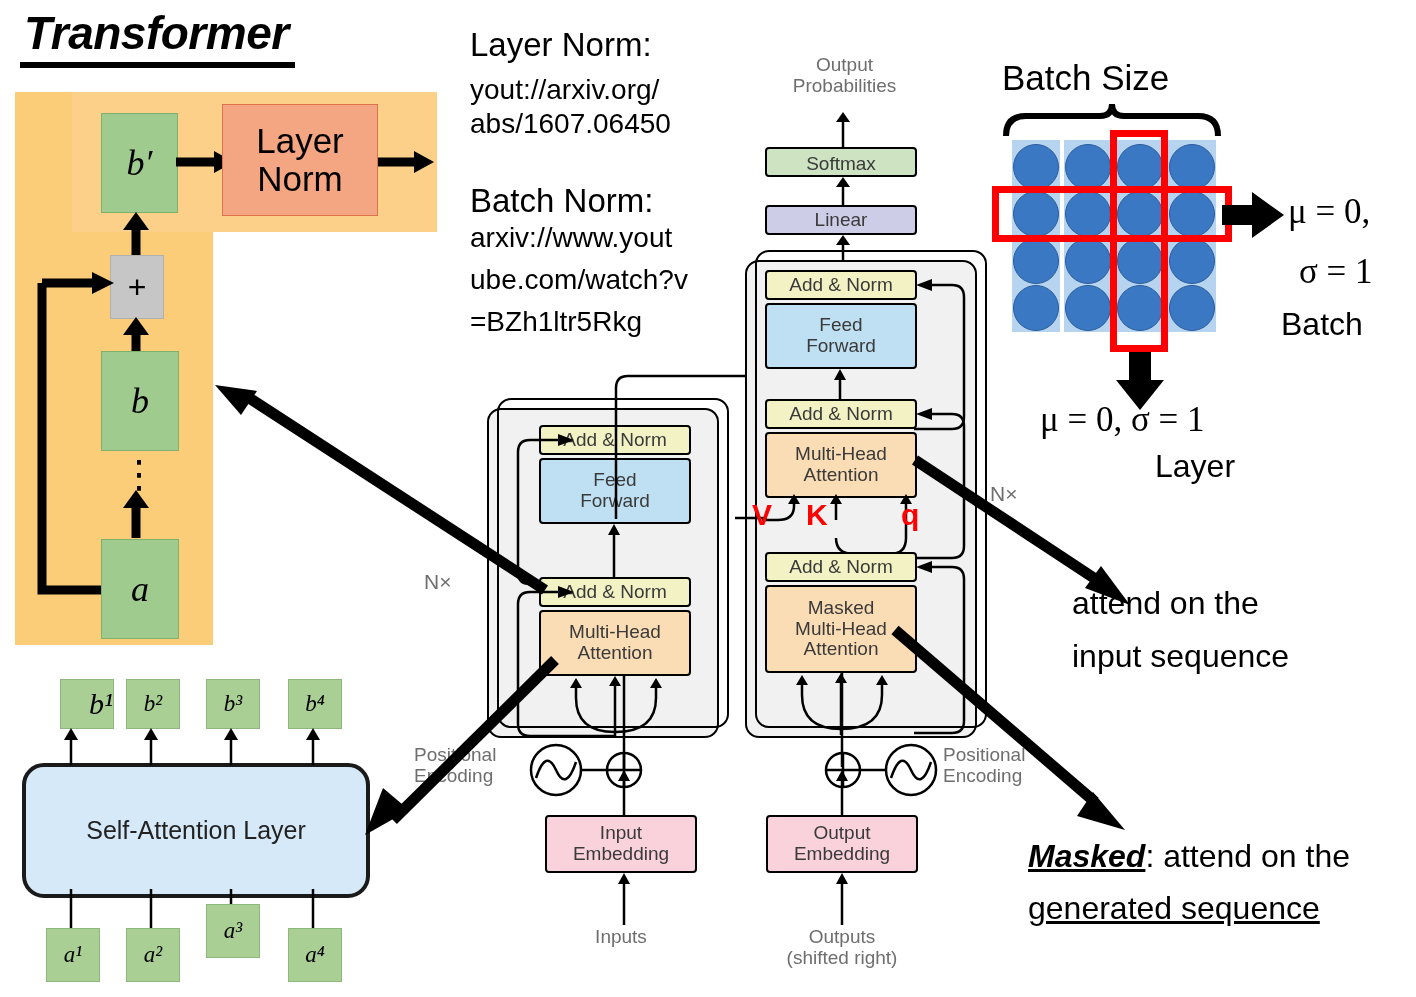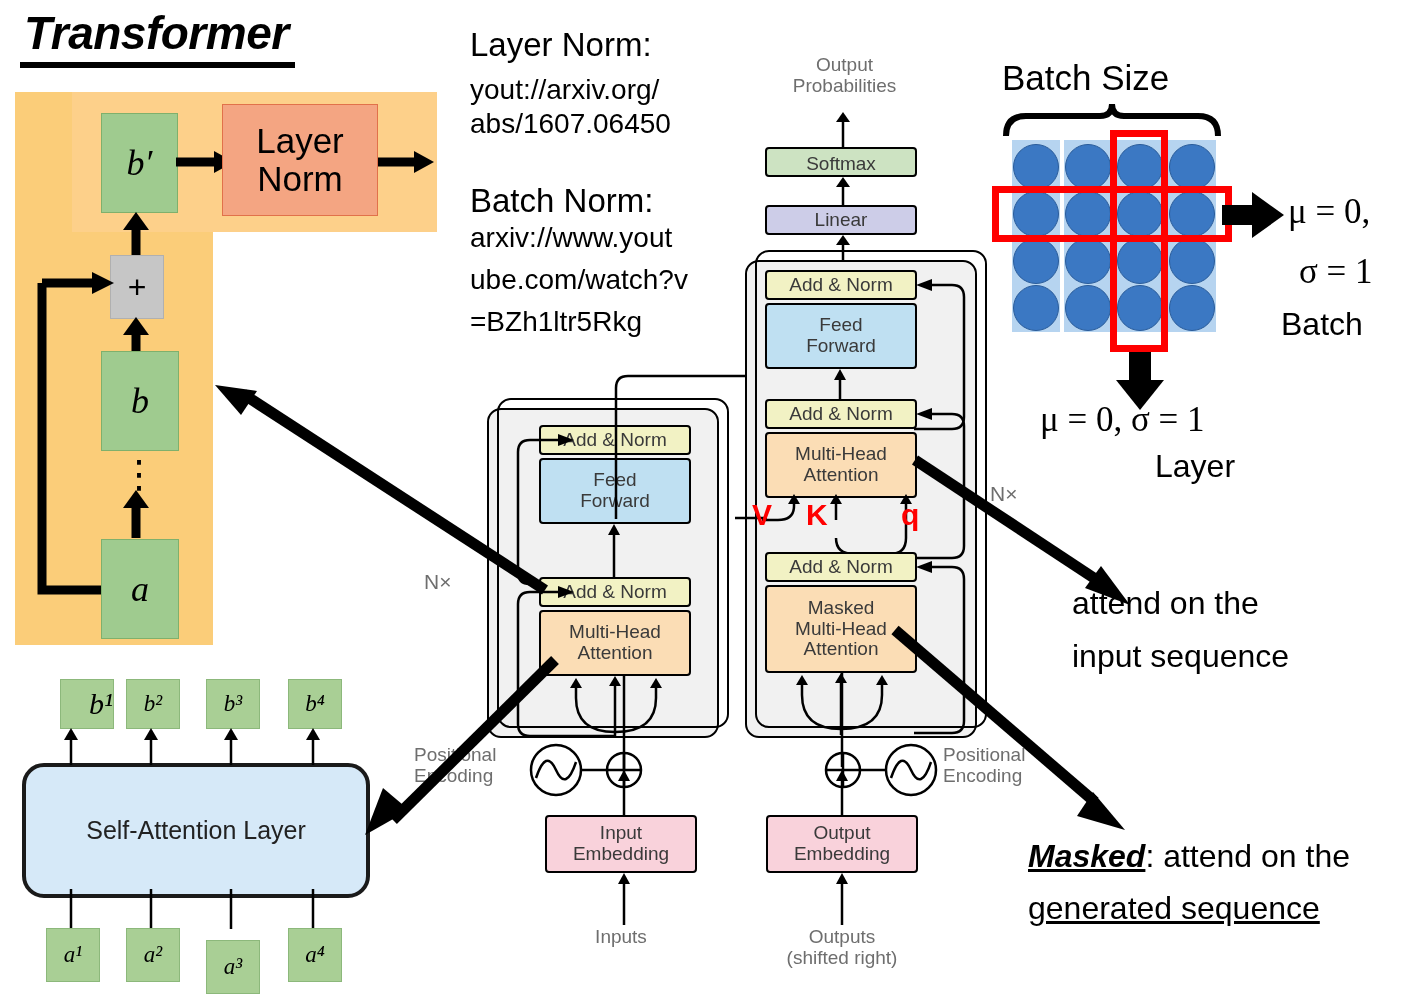--- a/index.html
+++ b/index.html
@@ -382,21 +382,21 @@
   <line x1="171" y1="0" x2="171" y2="40" class="thin"></line>
   <line x1="253" y1="0" x2="253" y2="40" class="thin"></line>
 </svg>
 
 <div class="abs gbox2 ctr" style="left:46px;top:928px;width:52px;height:52px;font-size:23px;">
   <span class="mathit">a¹</span>
 </div>
 <div class="abs gbox2 ctr" style="left:126px;top:928px;width:52px;height:52px;font-size:23px;">
   <span class="mathit">a²</span>
 </div>
-<div class="abs gbox2 ctr" style="left:206px;top:940px;width:52px;height:52px;font-size:23px;justify-content:center;">
+<div class="abs gbox2 ctr" style="left:206px;top:904px;width:52px;height:52px;font-size:23px;justify-content:center;">
   <span class="mathit">a³</span>
 </div>
 <div class="abs gbox2 ctr" style="left:288px;top:928px;width:52px;height:52px;font-size:23px;">
   <span class="mathit">a⁴</span>
 </div>
 
 <div class="abs batchtitle" style="left:1002px;top:58px;">Batch Size</div>
 
 <svg class="abs" style="left:1004px;top:104px;width:216px;height:34px;">
   <path d="M 2 32 Q 2 12 22 12 L 96 12 Q 108 12 108 0 Q 108 12 120 12 L 194 12 Q 214 12 214 32" stroke="#000" stroke-width="6" fill="none"></path>

